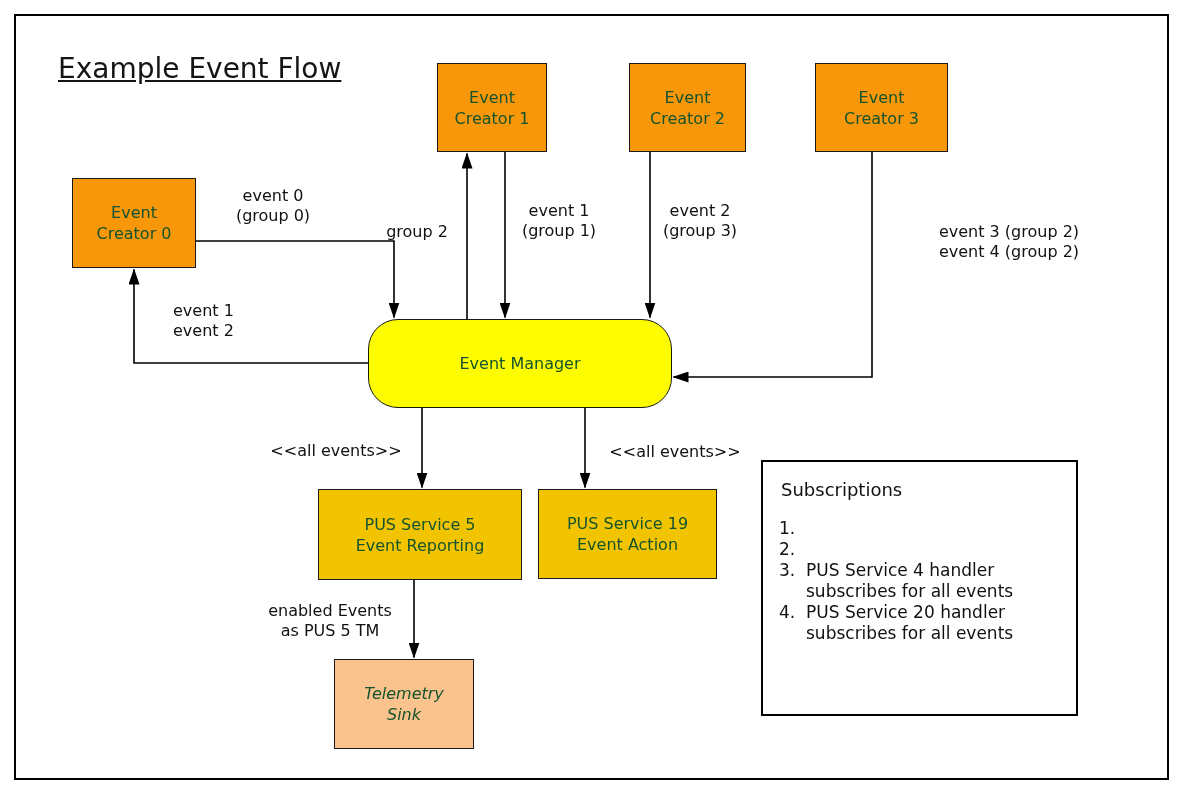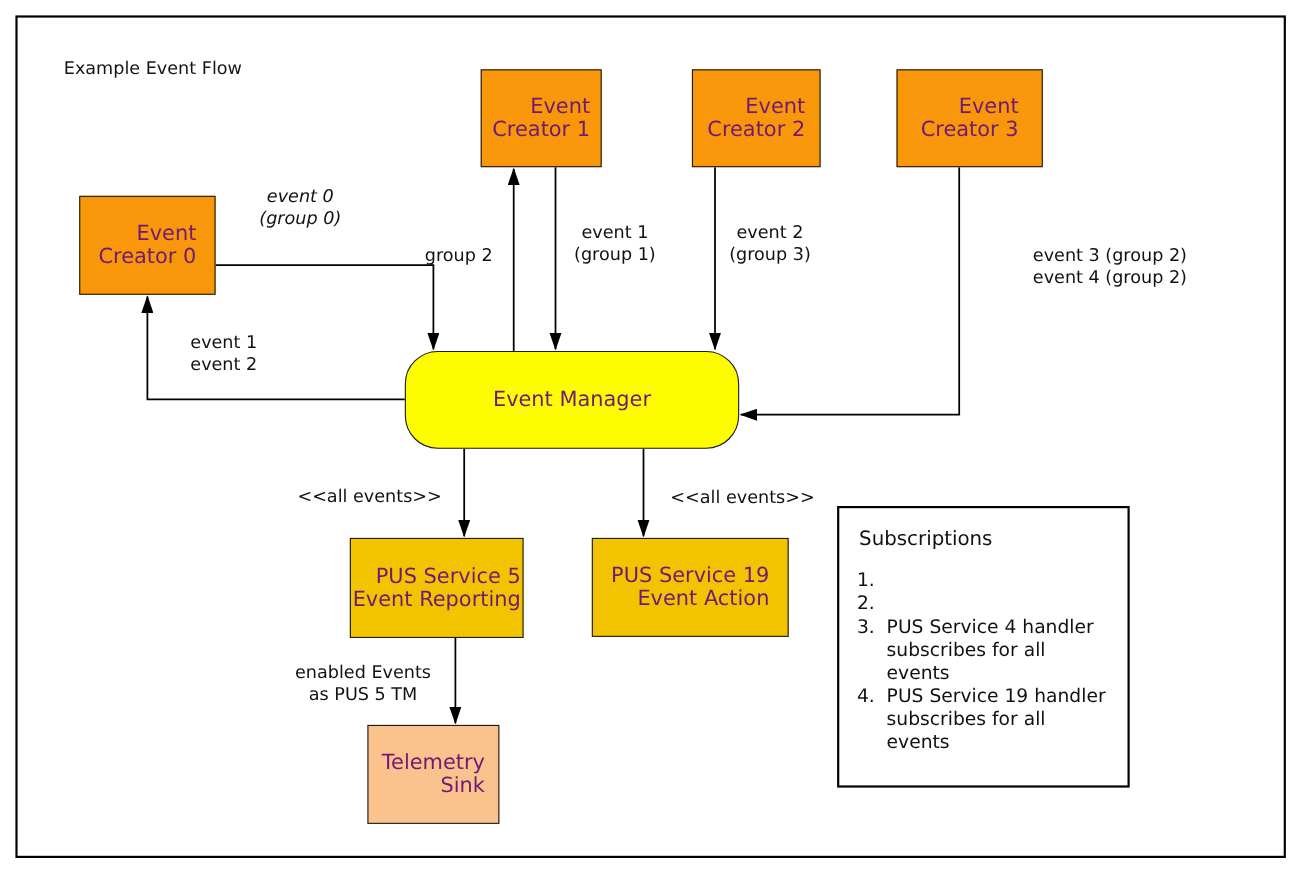--- a/index.html
+++ b/index.html
@@ -13,61 +13,61 @@
     overflow: hidden;
   }
   .frame {
     position: absolute; left: 14px; top: 14px;
     width: 1155px; height: 766px;
     border: 2px solid #000;
     background: transparent;
   }
   .title {
     position: absolute; left: 58px; top: 52px;
-    font-size: 16px; color: #141414;
+    font-size: 28px; color: #141414; text-decoration: underline;
   }
   svg.wires {
     position: absolute; left: 0; top: 0;
     pointer-events: none;
   }
   .box {
     position: absolute;
     display: flex; align-items: center; justify-content: center;
-    text-align: right; white-space: pre-line;
-    font-size: 19px; line-height: 21px;
-    border: 1.5px solid #1a1a1a; color: #701a75;
+    text-align: center; white-space: pre-line;
+    font-size: 16px; line-height: 21px;
+    border: 1.5px solid #1a1a1a; color: #14532d;
   }
   .creator { background: var(--creator-fill, #F79709); }
   #ec0 { left: 72px;  top: 178px; width: 124px; height: 90px; }
   #ec1 { left: 437px; top: 63px;  width: 110px; height: 89px; }
   #ec2 { left: 629px; top: 63px;  width: 117px; height: 89px; }
   #ec3 { left: 815px; top: 63px;  width: 133px; height: 89px; }
   #em    { left: 368px; top: 319px; width: 304px; height: 89px; background: var(--manager-fill, #FDFD00); border-radius: 30px; }
-  #pus5  { left: 318px; top: 489px; width: 158px; height: 91px; background: var(--service-fill, #F2C400); }
+  #pus5  { left: 318px; top: 489px; width: 204px; height: 91px; background: var(--service-fill, #F2C400); }
   #pus19 { left: 538px; top: 489px; width: 179px; height: 90px; background: var(--service-fill, #F2C400); }
-  #tm    { left: 334px; top: 659px; width: 120px; height: 90px; background: var(--sink-fill, #FAC28C); }
+  #tm    { left: 334px; top: 659px; width: 140px; height: 90px; background: var(--sink-fill, #FAC28C); font-style: italic; }
 
   .plabel {
     position: absolute;
     font-size: 16px; line-height: 20px;
     white-space: pre-line; text-align: center; color: #111;
   }
-  #lbl-ev0   { left: 193px; top: 169px; width: 160px; font-style: italic; }
+  #lbl-ev0   { left: 193px; top: 186px; width: 160px; }
   #lbl-grp2  { left: 357px; top: 206px; width: 120px; margin-top: 16px; }
   #lbl-ev1   { left: 479px; top: 201px; width: 160px; }
   #lbl-ev2   { left: 620px; top: 201px; width: 160px; }
   #lbl-ev34  { left: 914px; top: 222px; width: 190px; text-align: center; }
   #lbl-fb    { left: 173px; top: 301px; width: 120px; text-align: left; }
   #lbl-all-l { left: 256px; top: 441px; width: 160px; }
   #lbl-all-r { left: 595px; top: 442px; width: 160px; }
   #lbl-en    { left: 240px; top: 601px; width: 180px; }
 
   .subs {
     position: absolute; left: 761px; top: 460px;
-    width: 266px; height: 256px;
+    width: 317px; height: 256px;
     border: 2px solid #000; background: #fff;
     padding: 15px 12px 0 16px;
   }
   .subs-title { font-size: 18px; margin: 2px 0 18px 2px; }
   .subs-list { display: flex; flex-direction: column; }
   .subs-item { display: flex; font-size: 17px; line-height: 21px; }
   .subs-num { width: 27px; flex: none; }
   .subs-text { white-space: pre-line; }
 </style>
 </head>
@@ -137,17 +137,17 @@
     <div class="subs-item">
       <span class="subs-num">2.</span>
     </div>
     <div class="subs-item">
       <span class="subs-num">3.</span>
       <span class="subs-text">PUS Service 4 handler
 subscribes for all events</span>
     </div>
     <div class="subs-item">
       <span class="subs-num">4.</span>
-      <span class="subs-text">PUS Service 19 handler
+      <span class="subs-text">PUS Service 20 handler
 subscribes for all events</span>
     </div>
   </div>
 </div>
 
 </body></html>

